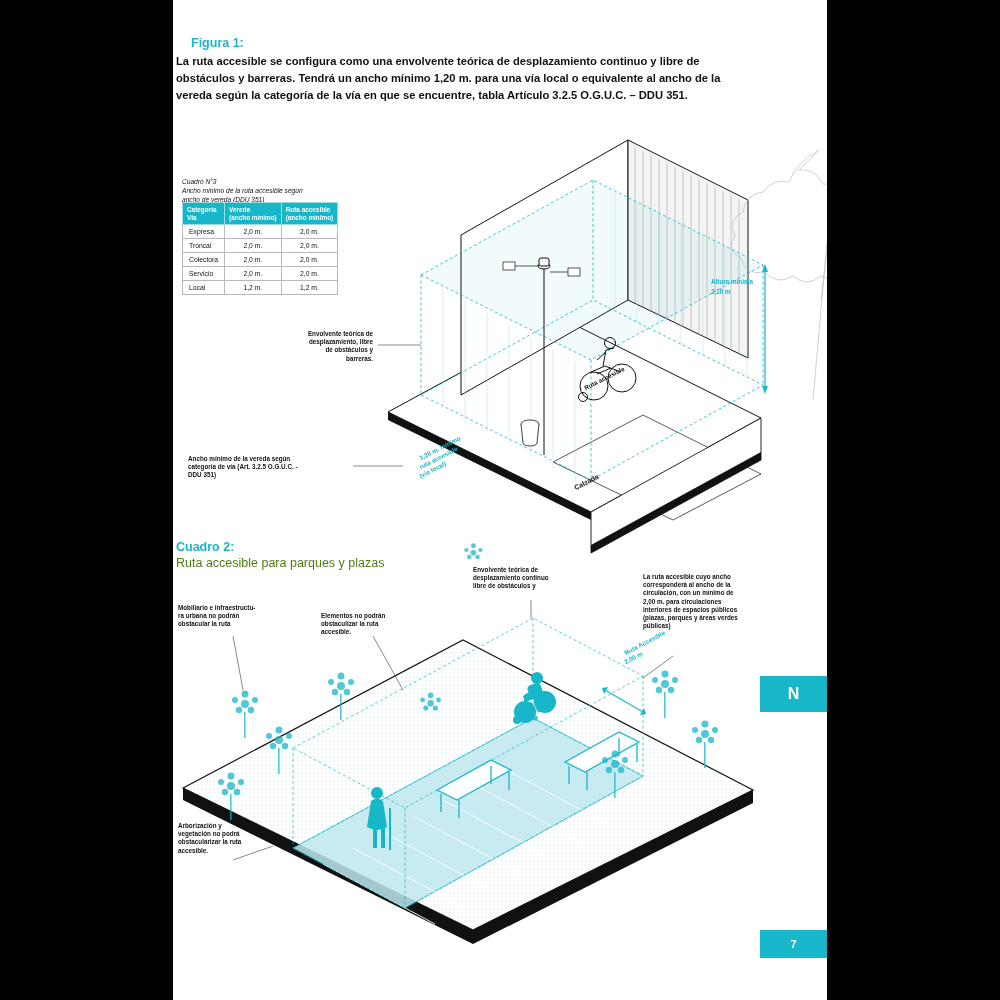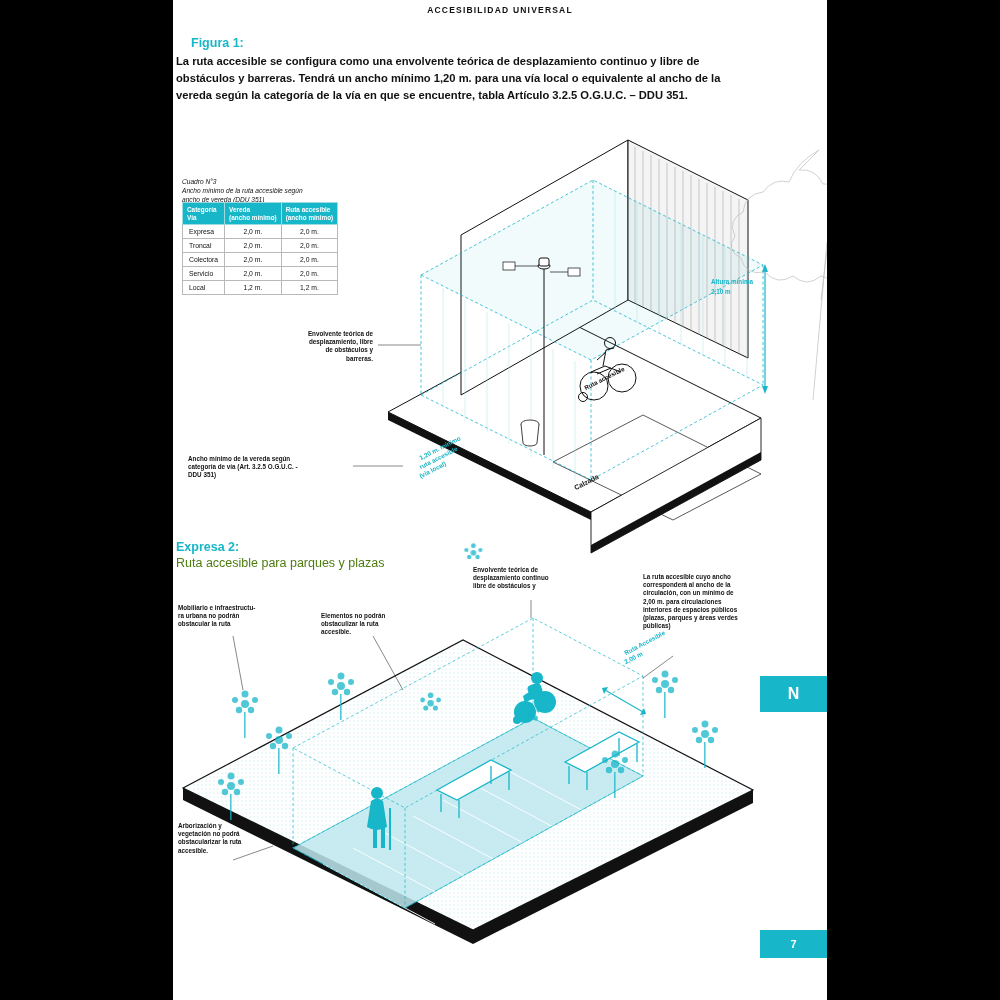--- a/index.html
+++ b/index.html
@@ -26,21 +26,20 @@
   .rot{transform-origin:left top;}
 </style>
 </head>
 <body>
 
 <div class="blackbar-left"></div>
 <div class="blackbar-right"></div>
 
 <div class="page">
 
-  <div class="header">ACCESIBILIDAD UNIVERSAL</div>
 
   <div class="fig-label fig1-label">Figura 1:</div>
   <div class="lead">La ruta accesible se configura como una envolvente teórica de desplazamiento continuo y libre de obstáculos y barreras. Tendrá un ancho mínimo 1,20 m. para una vía local o equivalente al ancho de la vereda según la categoría de la vía en que se encuentre, tabla Artículo 3.2.5 O.G.U.C. – DDU 351.</div>
 
   <div class="cuadro-cap">
     <div>Cuadro N°3</div>
     <div>Ancho mínimo de la ruta accesible según</div>
     <div>ancho de vereda (DDU 351)</div>
   </div>
 
@@ -201,21 +200,21 @@
 categoría  de vía (Art. 3.2.5 O.G.U.C. -
 DDU 351)</div>
   <div class="ann cyan" style="left:538px;top:278px;">Altura mínima</div>
   <div class="ann cyan" style="left:538px;top:288px;">2,10 m</div>
   <div class="ann rot" style="left:410px;top:385px;transform:rotate(-27deg);">Ruta accesible</div>
   <div class="ann cyan rot" style="left:245px;top:455px;transform:rotate(-27deg);">1,20 m. mínimo</div>
   <div class="ann cyan rot" style="left:245px;top:464px;transform:rotate(-27deg);">ruta accesible</div>
   <div class="ann cyan rot" style="left:245px;top:473px;transform:rotate(-27deg);">(vía local)</div>
   <div class="ann rot" style="left:400px;top:485px;transform:rotate(-27deg);font-size:7px;">Calzada</div>
 
-  <div class="fig-label fig2-label">Expresa 2:</div>
+  <div class="fig-label fig2-label">Cuadro 2:</div>
   <div class="fig2-sub">Ruta accesible para parques y plazas</div>
 
   <svg class="svgwrap" viewBox="0 0 654 1000">
 
     <polygon points="10,788 290,640 580,790 300,930" fill="#ffffff" stroke="#111" stroke-width="1.2"></polygon>
     <polygon points="10,788 10,800 300,944 300,930" fill="#111"></polygon>
     <polygon points="300,930 300,944 580,803 580,790" fill="#111"></polygon>
     <polygon points="10,788 290,640 580,790 300,930" fill="url(#dots)" opacity="0.55"></polygon>
 
     <polygon points="120,848 360,718 470,776 232,908" fill="#bfe8ef" stroke="#17b6c9" stroke-width="0.8" opacity="0.85"></polygon>

